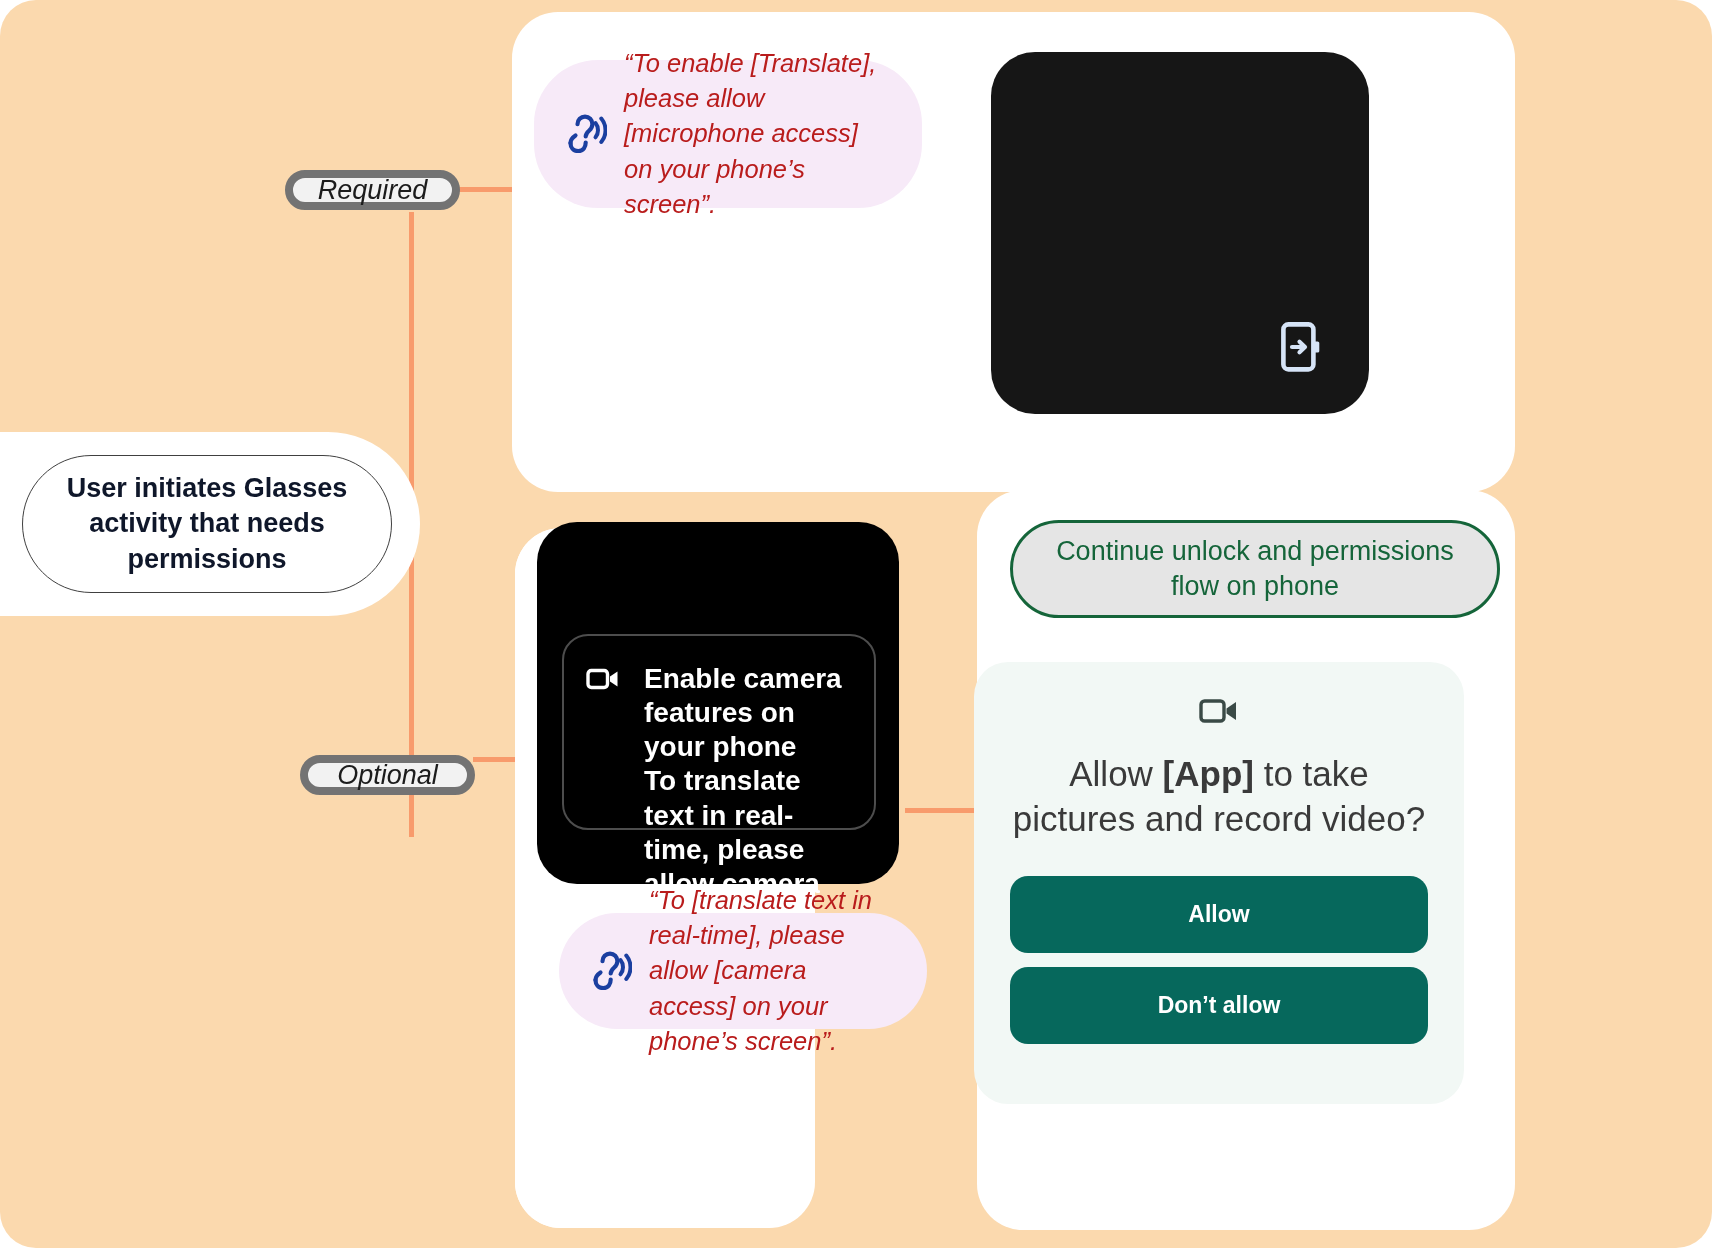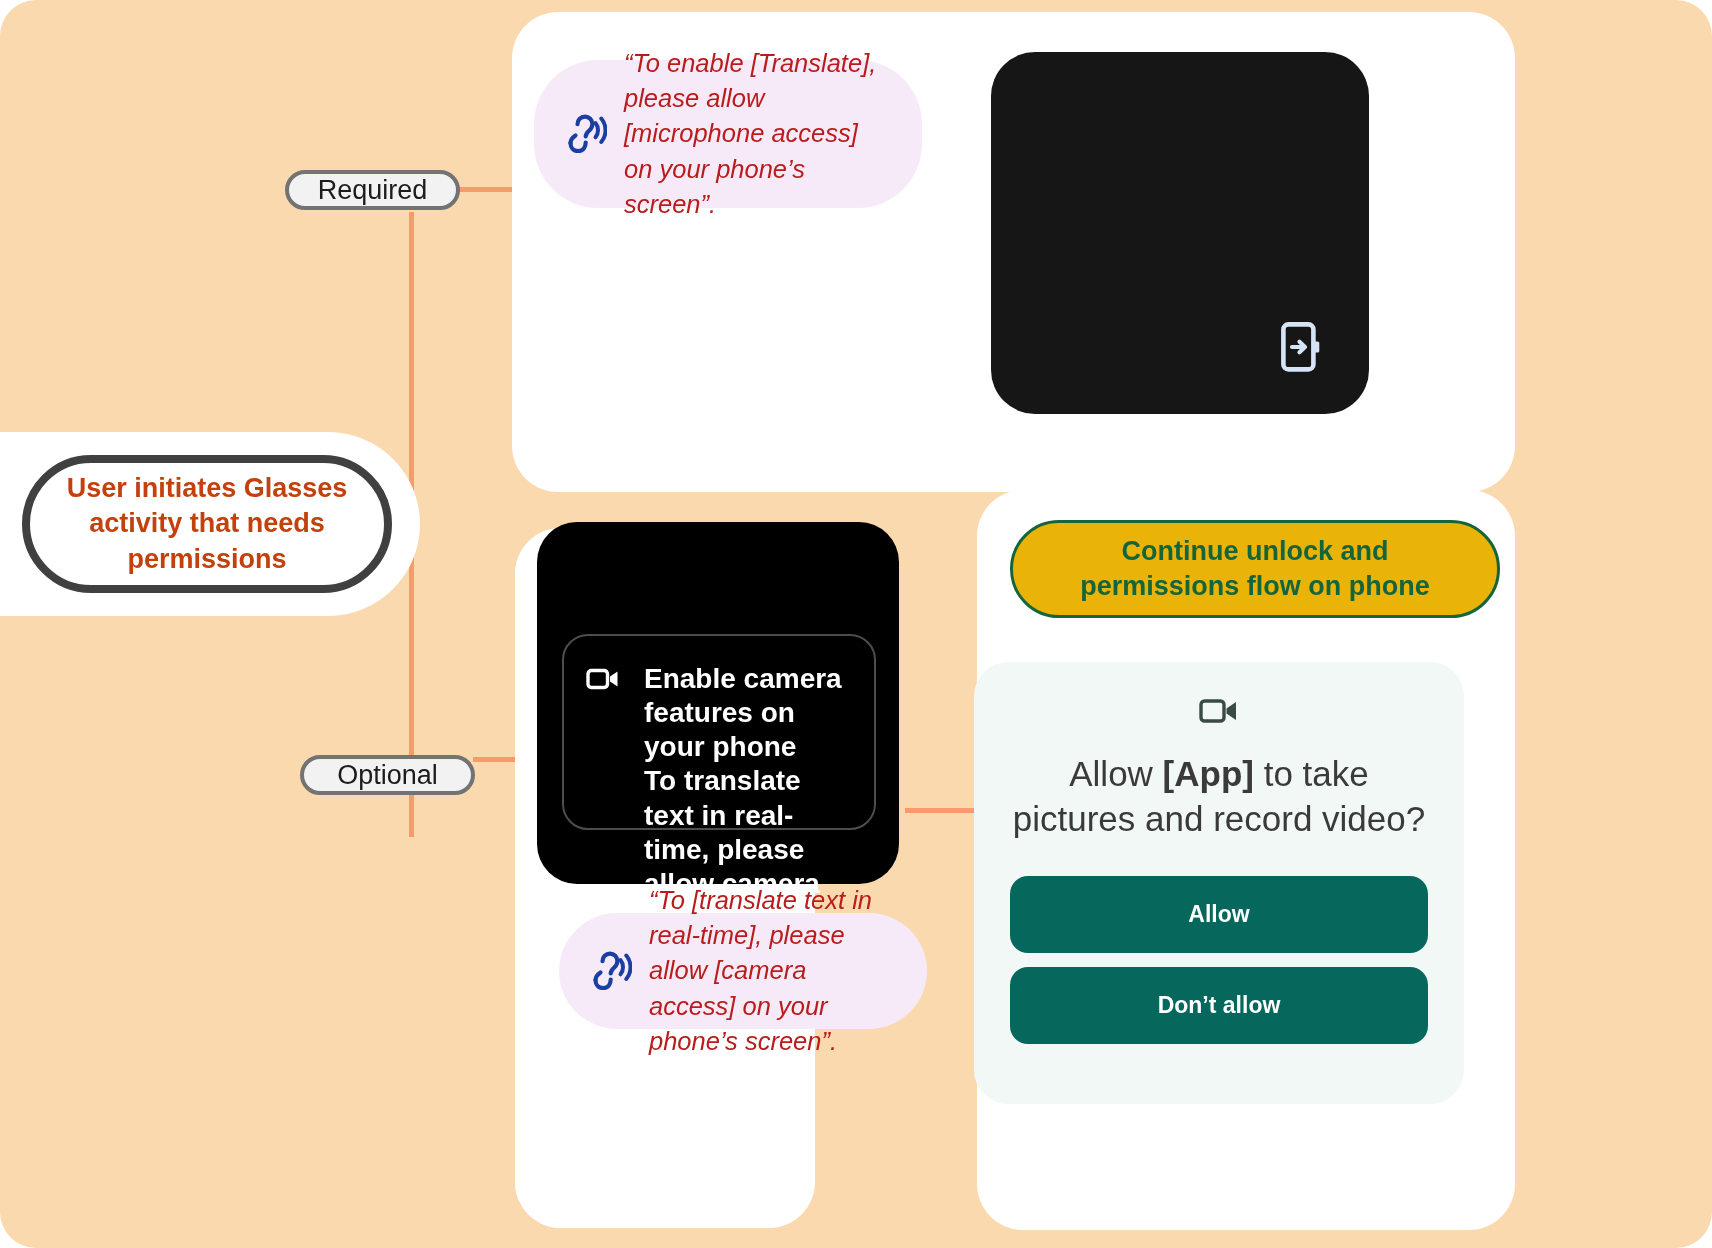--- a/index.html
+++ b/index.html
@@ -37,45 +37,46 @@
   
   .panel {
     position: absolute;
     background: #FFFFFF;
     border-radius: 46px;
   }
 
   
   .start-node {
     position: absolute;
-    border: 8px solid #404040;
+    border: 1px solid #404040;
     border-radius: 999px;
     background: #FFFFFF;
     display: flex;
     align-items: center;
     justify-content: center;
     text-align: center;
-    color: #c2410c;
+    color: #0f172a;
     font-weight: bold;
     line-height: 1.32;
     box-sizing: border-box;
   }
 
   
   .tag-pill {
     position: absolute;
     background: #F2F2F2;
-    border: 4px solid #737373;
+    border: 8px solid #737373;
     border-radius: 999px;
     display: flex;
     align-items: center;
     justify-content: center;
     color: #1C1C1C;
     font-size: 27px;
     box-sizing: border-box;
+    font-style: italic;
   }
 
   
   .bubble {
     position: absolute;
     background: #F7EAF8;
     border-radius: 64px;
     display: flex;
     align-items: center;
     box-sizing: border-box;
@@ -133,27 +134,27 @@
     line-height: 1.22;
   }
   .notif-title { margin: 0; }
   .notif-desc { margin: 0; }
 
   
   .headline-pill {
     position: absolute;
     border: 3px solid #15653A;
     border-radius: 64px;
-    background: #eab308;
+    background: #e5e5e5;
     display: flex;
     align-items: center;
     justify-content: center;
     text-align: center;
     color: #15653A;
-    font-weight: bold;
+    font-weight: normal;
     font-size: 27px;
     line-height: 1.28;
     box-sizing: border-box;
     padding: 0 26px;
   }
 
   
   .perm-dialog {
     position: absolute;
     background: #F2F8F5;

